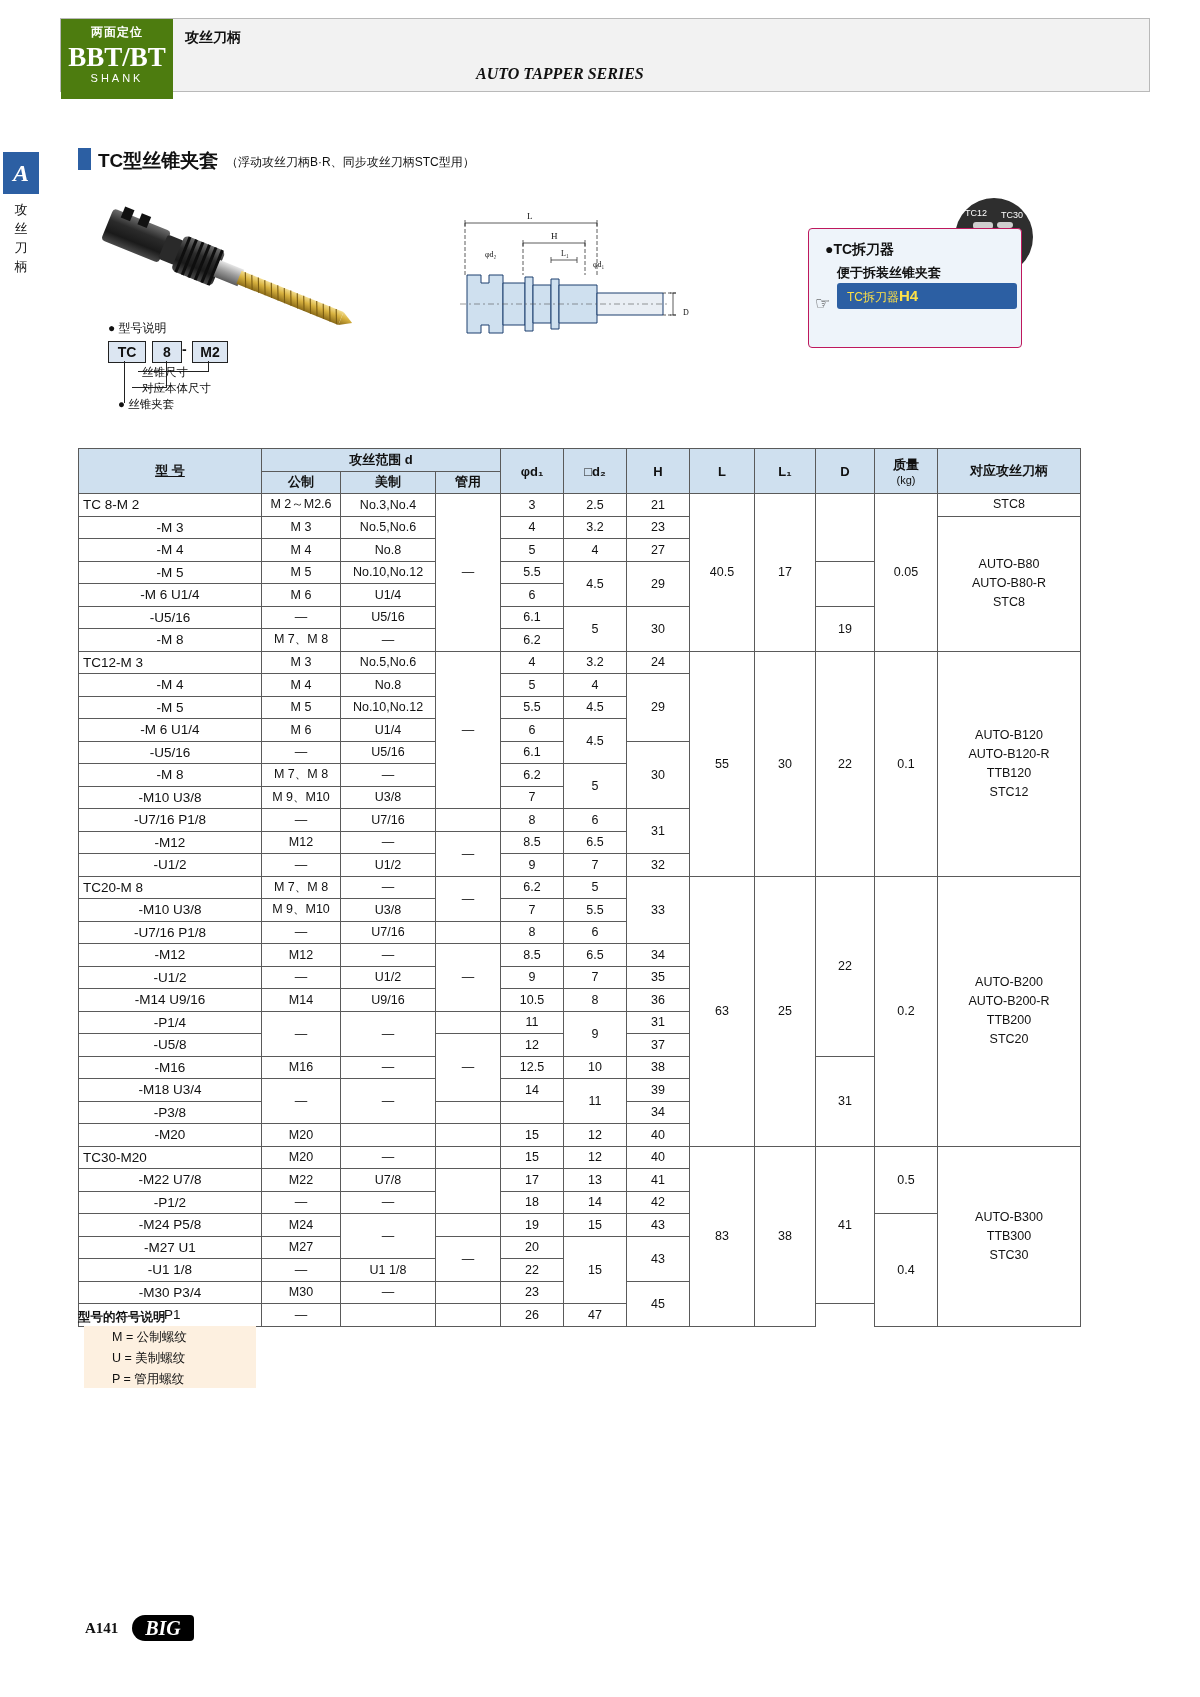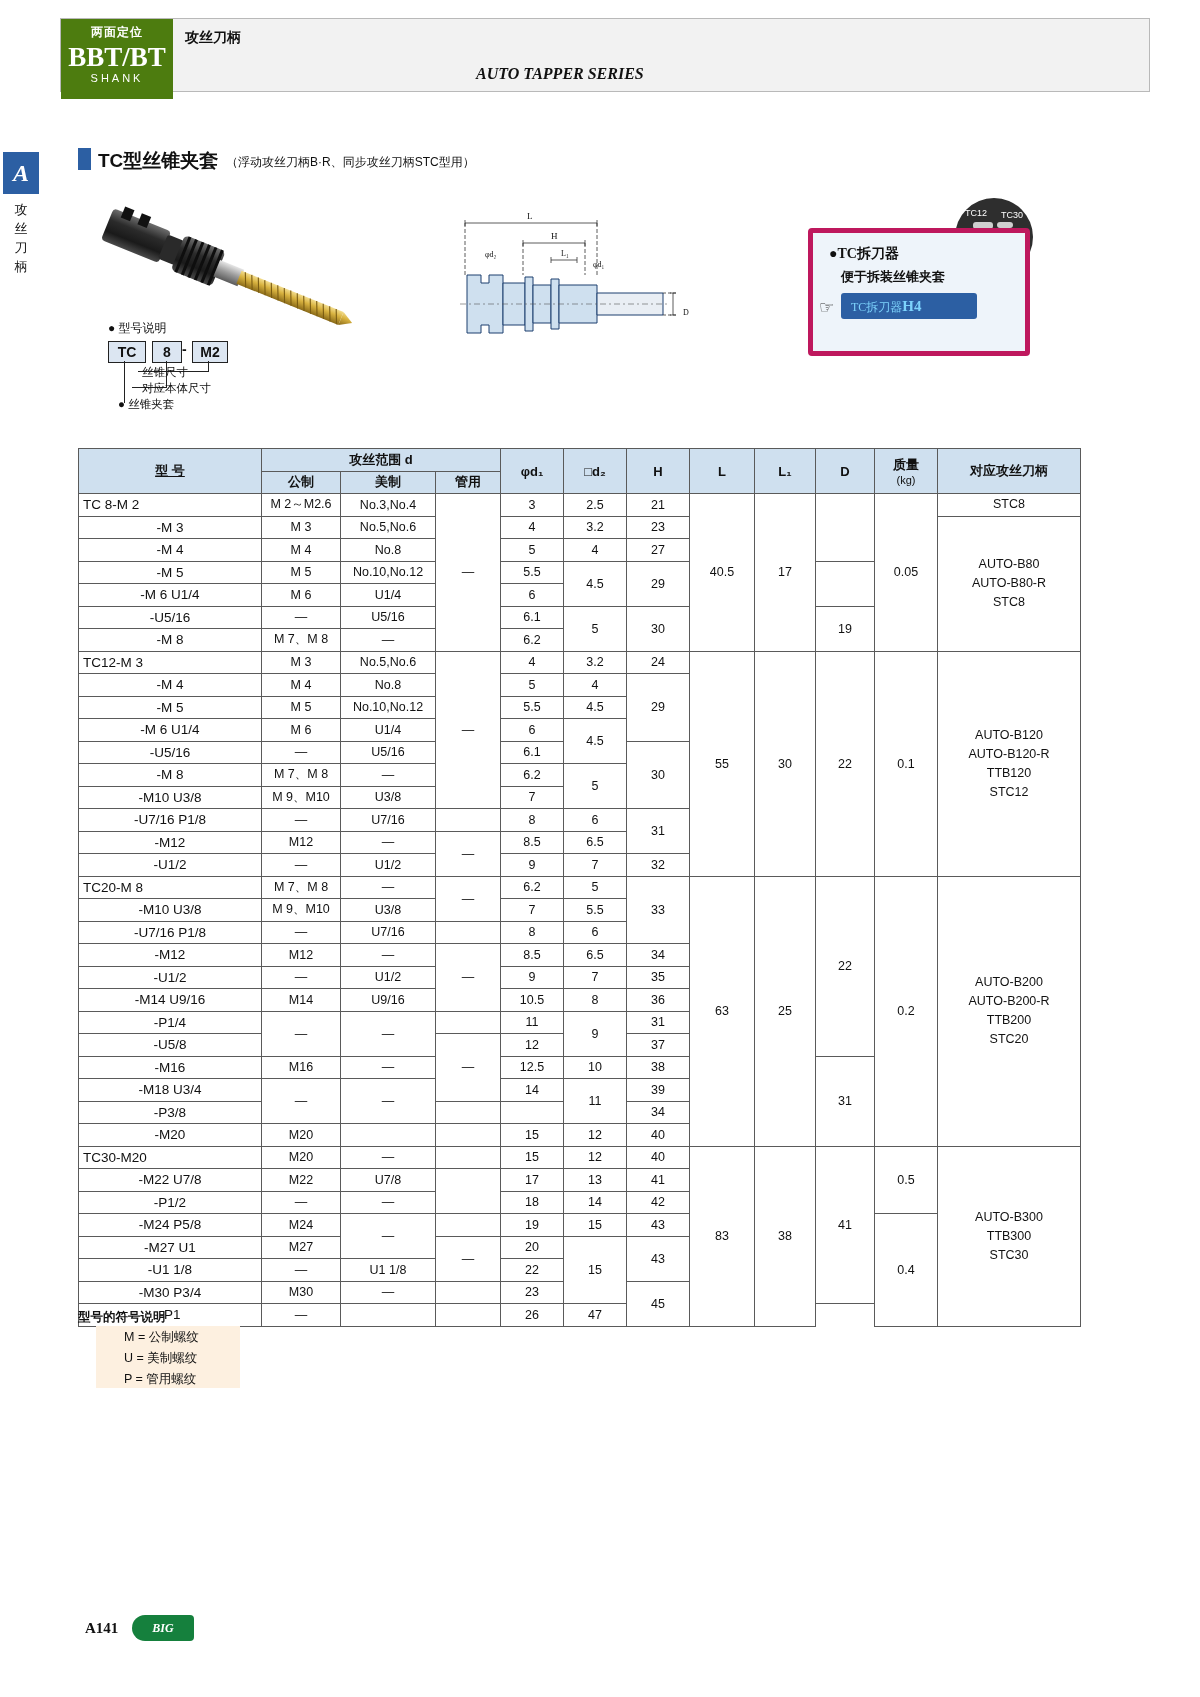--- a/index.html
+++ b/index.html
@@ -23,42 +23,42 @@
   
   .photo{position:absolute;left:90px;top:205px;width:320px;height:170px;}
   
   .legend-dot{position:absolute;left:108px;top:320px;font-size:12px;}
   .box{position:absolute;border:1px solid #222;background:#dce6f2;font-size:14px;font-weight:bold;text-align:center;line-height:20px;height:20px;}
   .legend-line{position:absolute;background:#222;}
   .legend-txt{position:absolute;font-size:11.5px;}
   
   .draw{position:absolute;left:455px;top:205px;width:300px;height:165px;}
   
-  .rem{position:absolute;left:808px;top:228px;width:212px;height:118px;border:5px solid #be185d;background:#eef4fa;border-radius:4px;font-family:Liberation Serif, serif;}
+  .rem{position:absolute;left:808px;top:228px;width:212px;height:118px;border:1px solid #be185d;background:#eef4fa;border-radius:4px;}
   .rem-t1{position:absolute;left:16px;top:12px;font-size:14px;font-weight:bold;}
   .rem-t2{position:absolute;left:28px;top:35px;font-size:13px;font-weight:bold;}
-  .rem-btn{position:absolute;left:28px;top:60px;width:136px;height:26px;background:#2c5fa3;border-radius:3px;color:#7dd3fc;font-size:12px;line-height:26px;padding-left:10px;box-sizing:border-box;}
+  .rem-btn{position:absolute;left:28px;top:54px;width:180px;height:26px;background:#2c5fa3;border-radius:3px;color:#fde047;font-size:12px;line-height:26px;padding-left:10px;box-sizing:border-box;}
   .rem-btn b{font-size:15px;}
   .hand{position:absolute;left:6px;top:62px;width:20px;height:26px;font-size:17px;line-height:26px;color:#333;}
   .disc{position:absolute;left:955px;top:198px;width:78px;height:78px;border-radius:50%;background:#2e2e2e;}
   .disc span{position:absolute;color:#fff;font-size:9px;}
   .disc i{position:absolute;background:#cfcfcf;border-radius:3px;display:block;}
   
   table.main{position:absolute;left:78px;top:448px;border-collapse:collapse;font-size:12.5px;}
   table.main td,table.main th{border:1px solid #5a5a5a;text-align:center;padding:0;height:21.5px;font-weight:normal;}
   table.main thead th{background:#cfe0ef;font-weight:bold;font-size:13px;}
   td.model{text-align:right;padding-right:12px;font-weight:bold;font-size:13.5px;background:#fff;}
   td.model.first{text-align:left;padding-left:4px;}
   .grp-top td{border-top:2px solid #333;}
   .sym{position:absolute;left:78px;top:1309px;font-size:12.5px;font-weight:bold;}
-  .symbox{position:absolute;left:96px;top:1326px;width:144px;height:62px;background:#fdf0e0;}
+  .symbox{position:absolute;left:84px;top:1326px;width:172px;height:62px;background:#fdf0e0;}
   .symbox div{font-size:12.5px;padding-left:28px;line-height:20px;padding-top:1px;}
   
   .pg{position:absolute;left:85px;top:1620px;font-size:15px;font-weight:bold;font-family:"Liberation Serif",serif;}
-  .big{position:absolute;left:132px;top:1615px;width:62px;height:26px;background:#15803d;color:#fff;font-size:12px;font-weight:bold;font-style:italic;text-align:center;line-height:26px;border-radius:13px 4px 4px 13px;font-family:"Liberation Serif",serif;}
+  .big{position:absolute;left:132px;top:1615px;width:62px;height:26px;background:#000000;color:#fff;font-size:20px;font-weight:bold;font-style:italic;text-align:center;line-height:26px;border-radius:13px 4px 4px 13px;font-family:"Liberation Serif",serif;}
 </style>
 </head>
 <body>
 
 <div class="hdr">
   <div class="hdr-logo">
     <div class="l1">两面定位</div>
     <div class="l2">BBT/BT</div>
     <div class="l3">SHANK</div>
   </div>

